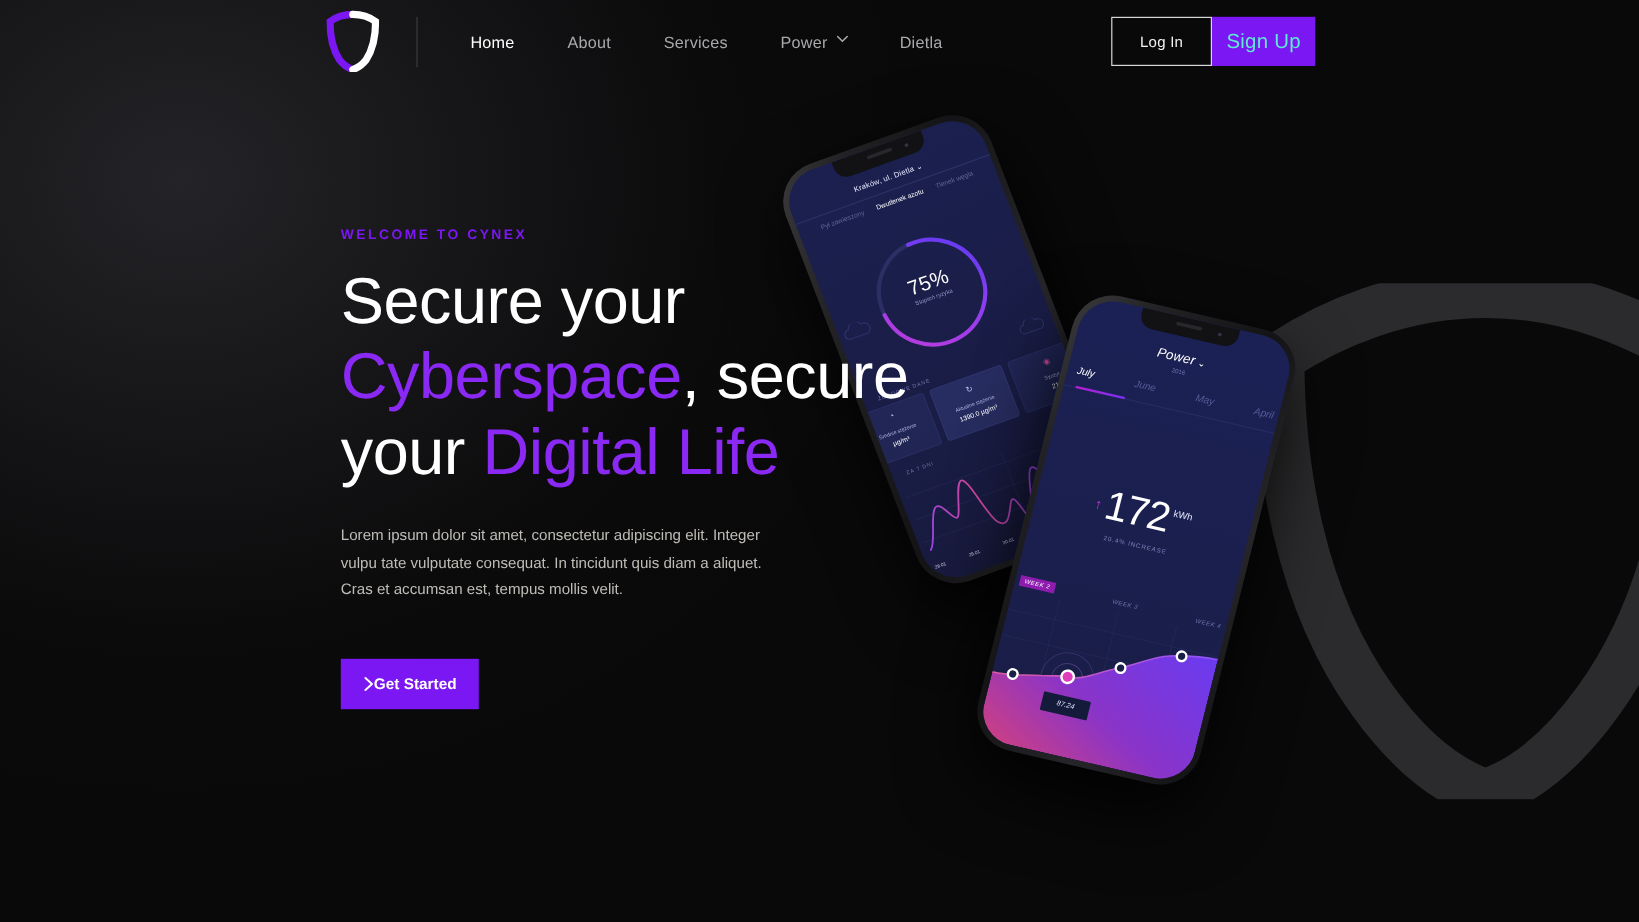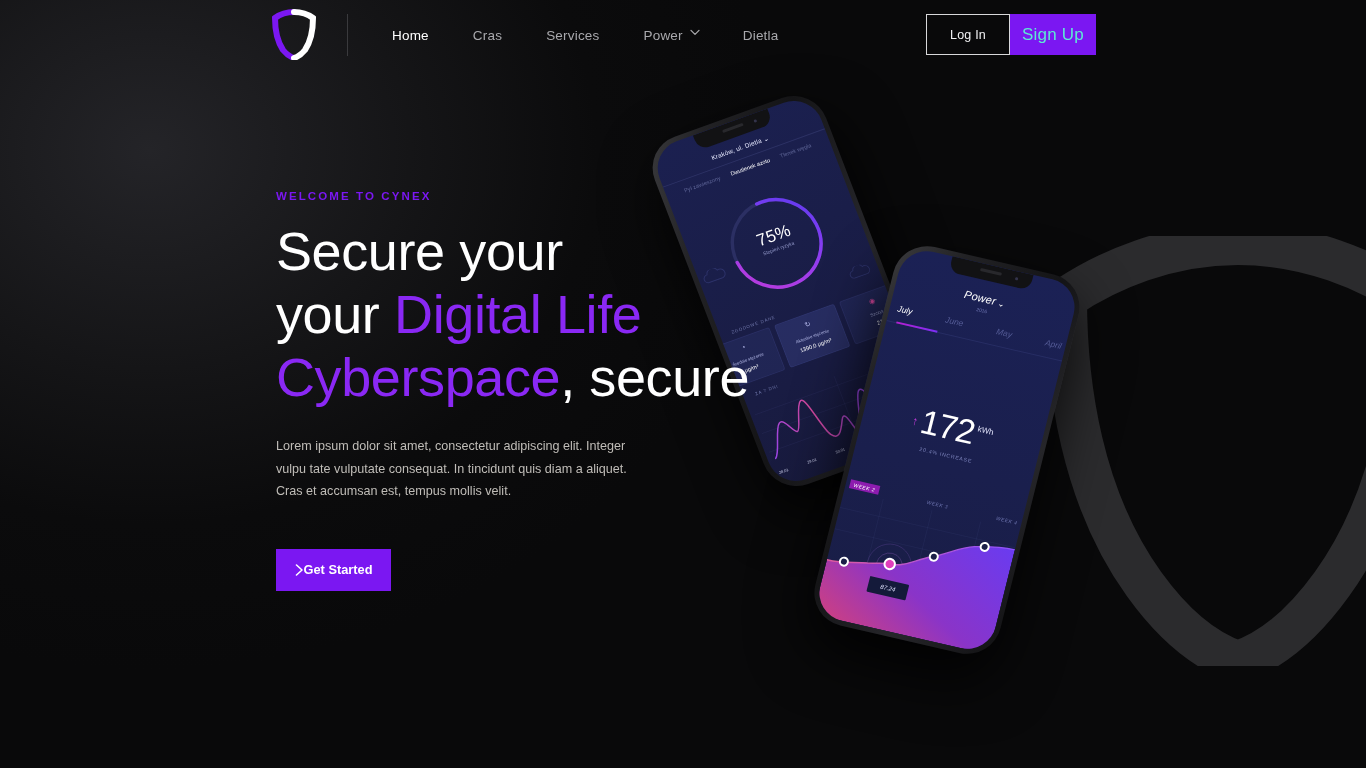--- a/index.html
+++ b/index.html
@@ -55,21 +55,21 @@
     color:#f2f2f4; font-size:12.5px; font-family:"Liberation Sans", sans-serif;
     cursor:pointer; letter-spacing:.2px;
   }
   .btn-signup{
     width:86px; height:41px; border:none; background:#7b17f2;
     color:#5eead4; font-size:17px; font-family:"Liberation Sans", sans-serif;
     cursor:pointer; letter-spacing:.2px;
   }
 
   
-  .hero{ position:absolute; left:276px; top:190px; width:430px; z-index:10;}
+  .hero{ position:absolute; left:284px; top:190px; width:430px; z-index:10;}
   .eyebrow{
     color:#7b17f2; font-size:11.5px; font-weight:bold;
     letter-spacing:2.1px; margin-bottom:18px;
   }
   .headline{
     font-size:54px; line-height:63px; color:#ffffff; font-weight:normal;
     letter-spacing:-0.4px; white-space:nowrap;
   }
   .headline .hl{ color:#8a28f4; }
   .lede{
@@ -229,21 +229,21 @@
       </svg>
     </div>
 
     <div class="nav-divider"></div>
 
     <nav class="nav">
       <a href="#" class="active">
         <span>Home</span>
       </a>
       <a href="#">
-        <span>Cras</span>
+        <span>About</span>
       </a>
       <a href="#">
         <span>Services</span>
       </a>
       <a href="#">
         <span>Power</span>
         <span class="chev">
           <svg viewBox="0 0 10 7" width="10" height="7">
               <path d="M1 1.4 L5 5.4 L9 1.4" fill="none" stroke="#a9a9ad" stroke-width="1.3" stroke-linecap="round" stroke-linejoin="round"></path>
             </svg>
@@ -261,24 +261,24 @@
   </div>
 
   <div class="hero">
     <div class="eyebrow">WELCOME TO CYNEX</div>
 
     <h1 class="headline">
       <div>
         <span>Secure your</span>
       </div>
       <div>
-        <span>your </span><span class="hl">Digital Life</span>
+        <span class="hl">Cyberspace</span><span>, secure</span>
       </div>
       <div>
-        <span class="hl">Cyberspace</span><span>, secure</span>
+        <span>your </span><span class="hl">Digital Life</span>
       </div>
     </h1>
 
     <p class="lede">Lorem ipsum dolor sit amet, consectetur adipiscing elit. Integer vulpu tate vulputate consequat. In tincidunt quis diam a aliquet. Cras et accumsan est, tempus mollis velit.</p>
 
     <button class="cta">
       <span class="arr">
         <svg viewBox="0 0 9 12" width="9" height="12">
             <path d="M1.5 1 L7 6 L1.5 11" fill="none" stroke="#ffffff" stroke-width="1.6" stroke-linecap="round" stroke-linejoin="round"></path>
           </svg>

